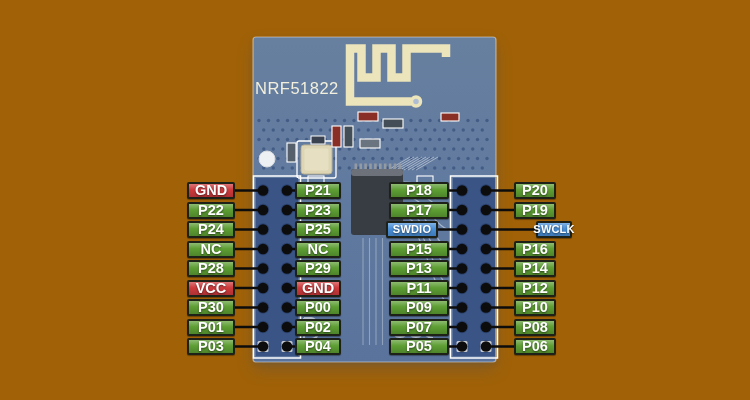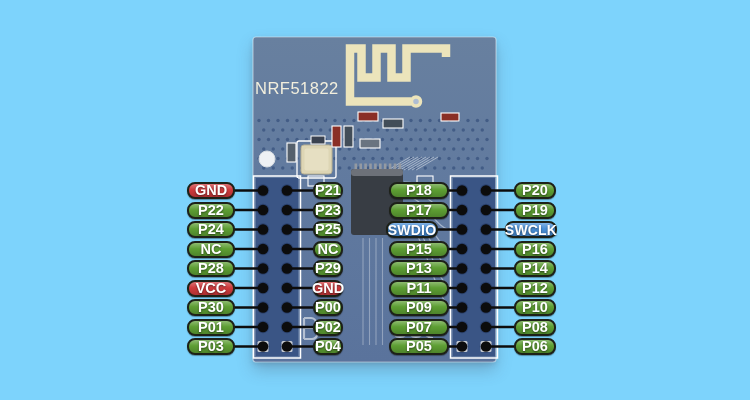--- a/index.html
+++ b/index.html
@@ -1,35 +1,35 @@
 <!DOCTYPE html>
 <html style="--gpio-green: #5d9e33; --power-red: #ce3a3c; --debug-blue: #4a90d8; --board-blue: #60789e; --board-blue-top: #68809f; --header-blue: #3a5585; --antenna-gold: #ece4bb; --annotation-black: #0c0c0c;"><head>
 <meta charset="utf-8">
 <style>
   html,body{margin:0;padding:0;background:#ffffff;}
-  .stage{position:relative;width:750px;height:400px;background:#7dd3fc;overflow:hidden;
+  .stage{position:relative;width:750px;height:400px;background:#a16207;overflow:hidden;
          font-family:"Liberation Sans",sans-serif;}
   .board-shadow{position:absolute;left:253px;top:37px;width:243px;height:325px;border-radius:4px;
                 box-shadow:0 8px 16px rgba(70,80,100,.30),0 2px 5px rgba(70,80,100,.22);}
   svg.artwork{position:absolute;left:0;top:0;}
   
-  .badge{position:absolute;height:17px;box-sizing:border-box;border:2px solid #1d2118;border-radius:8px;
+  .badge{position:absolute;height:17px;box-sizing:border-box;border:2px solid #1d2118;border-radius:2px;
          display:flex;align-items:center;justify-content:center;color:#fff;font-weight:bold;
          font-size:14.5px;line-height:1;text-shadow:0 1px 2px rgba(0,0,0,.55);
          background:linear-gradient(180deg,rgba(255,255,255,.30),rgba(255,255,255,0) 45%,rgba(0,0,0,.16)),var(--c);
          box-shadow:0 1px 1px rgba(0,0,0,.35);z-index:3;}
   .t-g{--c:var(--gpio-green,#5d9e33);}
   .t-p{--c:var(--power-red,#ce3a3c);}
-  .t-d{--c:var(--debug-blue,#4a90d8);font-size:14px;letter-spacing:.2px;}
+  .t-d{--c:var(--debug-blue,#4a90d8);font-size:11px;letter-spacing:.2px;}
   .c-lo{left:187px;width:48px}
-  .c-li{left:313px;width:30px}
+  .c-li{left:295px;width:46px}
   .c-ri{left:389px;width:60px}
   .c-ro{left:514px;width:42px}
   .c-ri.t-d{left:386px;width:52px}
-  .c-ro.t-d{left:505px;width:52px}
+  .c-ro.t-d{left:536px;width:36px}
   .r0{top:182px}.r1{top:201.5px}.r2{top:221px}.r3{top:240.5px}.r4{top:260px}
   .r5{top:279.5px}.r6{top:299px}.r7{top:318.5px}.r8{top:338px}
 </style>
 </head>
 <body>
 
 <div class="stage">
 
   <div class="board-shadow"></div>
 

